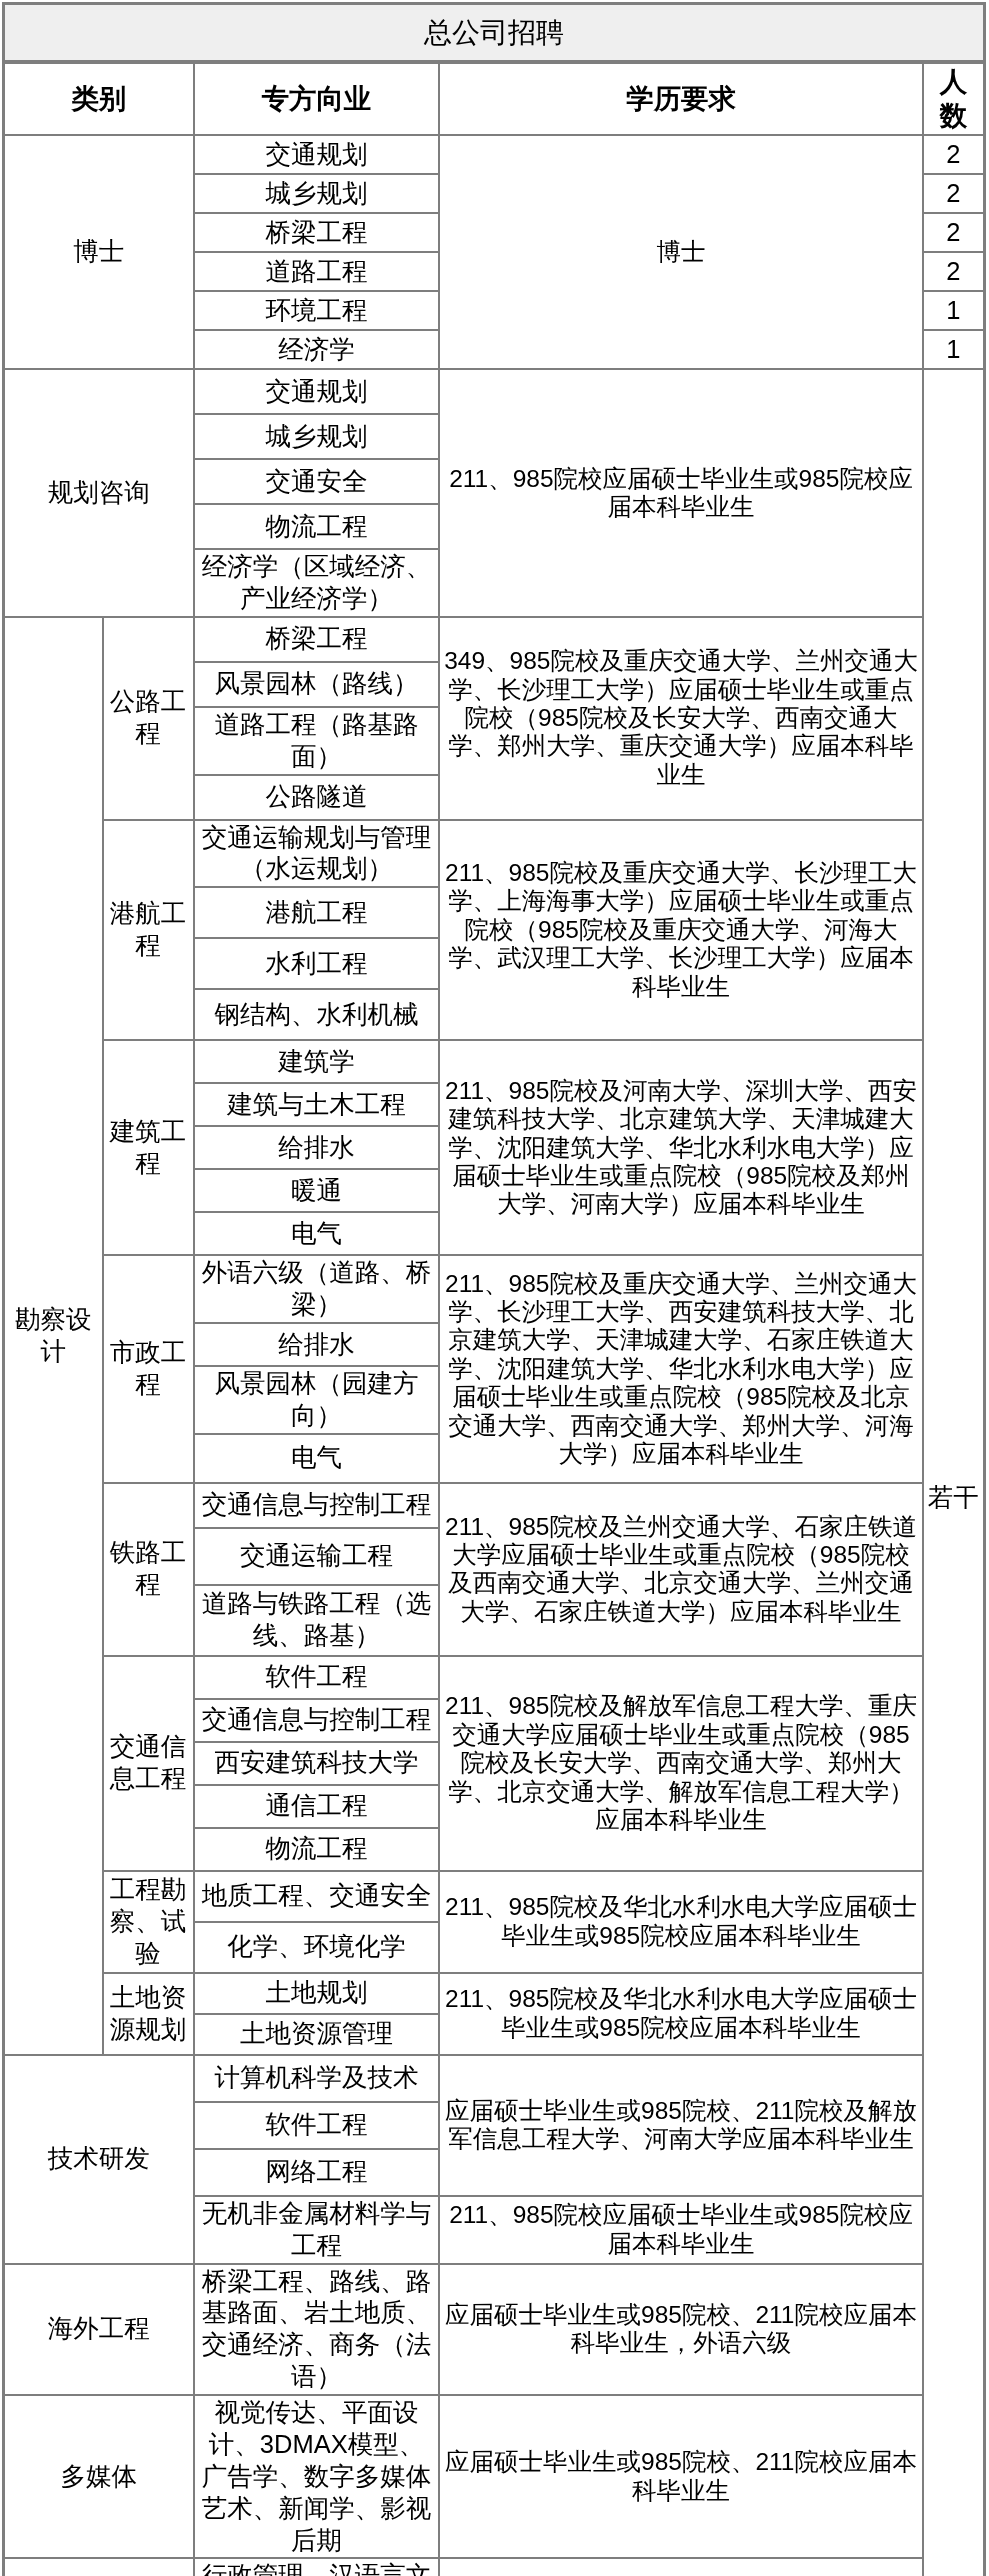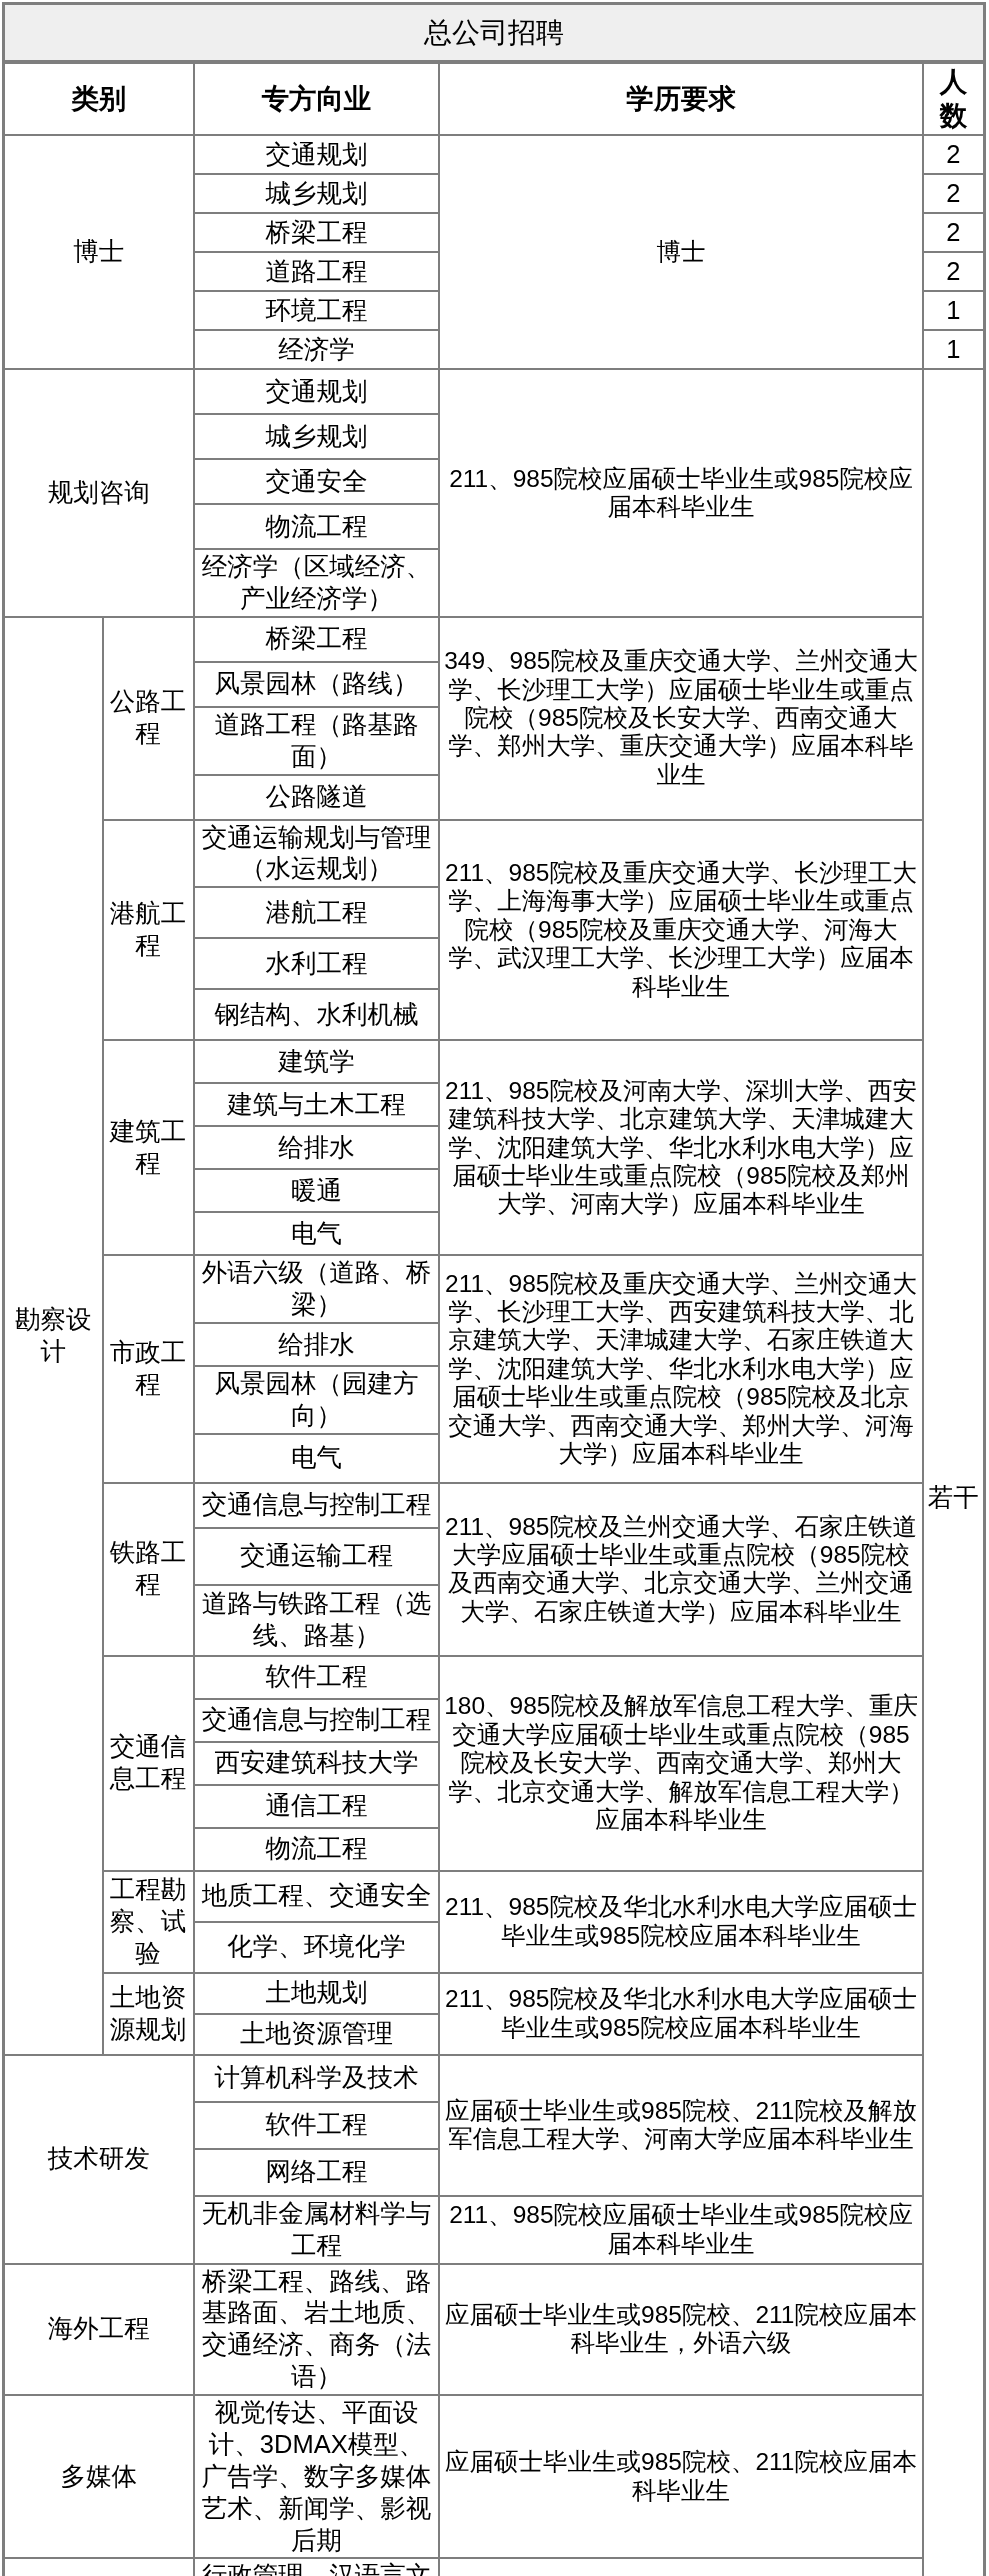--- a/index.html
+++ b/index.html
@@ -170,21 +170,21 @@
   <tr style="height:57px">
           <td class="major">交通运输工程</td>
         </tr>
   <tr style="height:71px">
           <td class="major">道路与铁路工程（选线、路基）</td>
         </tr>
 
   <tr style="height:43px">
     <td rowspan="5" class="sub">交通信息工程</td>
     <td class="major">软件工程</td>
-    <td rowspan="5" class="edu">180、985院校及解放军信息工程大学、重庆交通大学应届硕士毕业生或重点院校（985院校及长安大学、西南交通大学、郑州大学、北京交通大学、解放军信息工程大学）应届本科毕业生</td>
+    <td rowspan="5" class="edu">211、985院校及解放军信息工程大学、重庆交通大学应届硕士毕业生或重点院校（985院校及长安大学、西南交通大学、郑州大学、北京交通大学、解放军信息工程大学）应届本科毕业生</td>
   </tr>
   <tr style="height:43px">
           <td class="major">交通信息与控制工程</td>
         </tr>
   <tr style="height:43px">
           <td class="major">西安建筑科技大学</td>
         </tr>
   <tr style="height:43px">
           <td class="major">通信工程</td>
         </tr>

